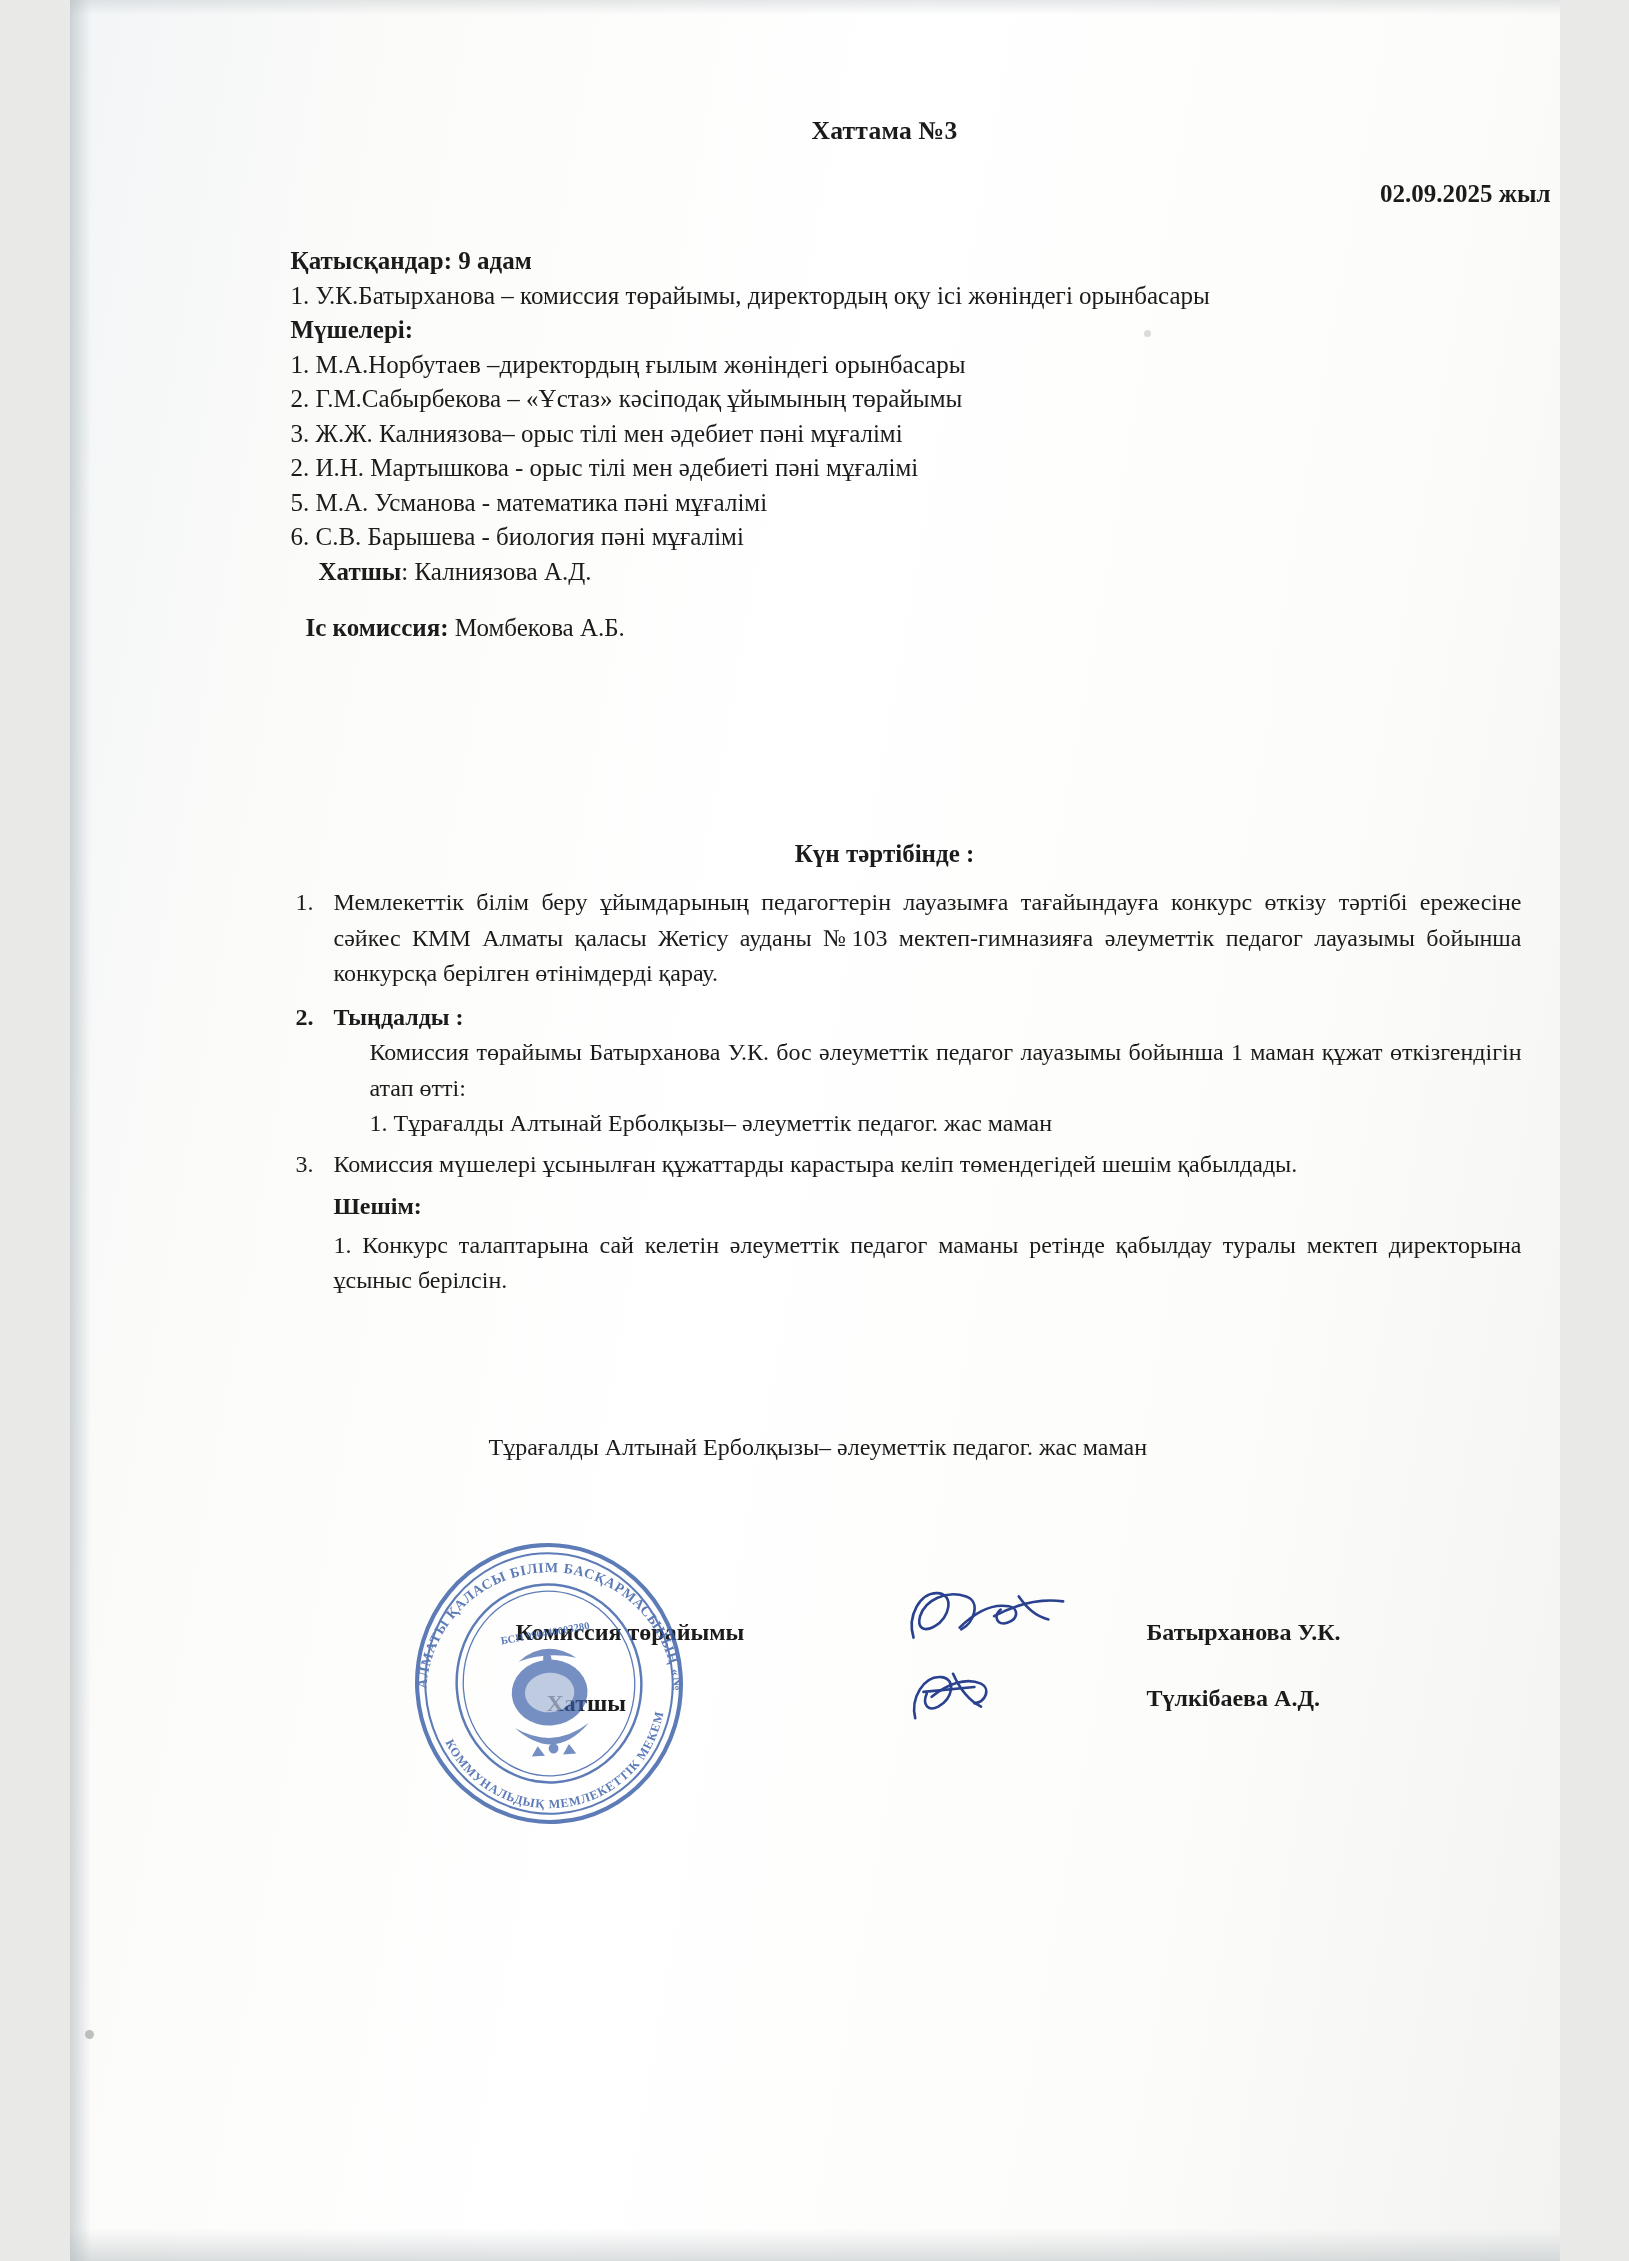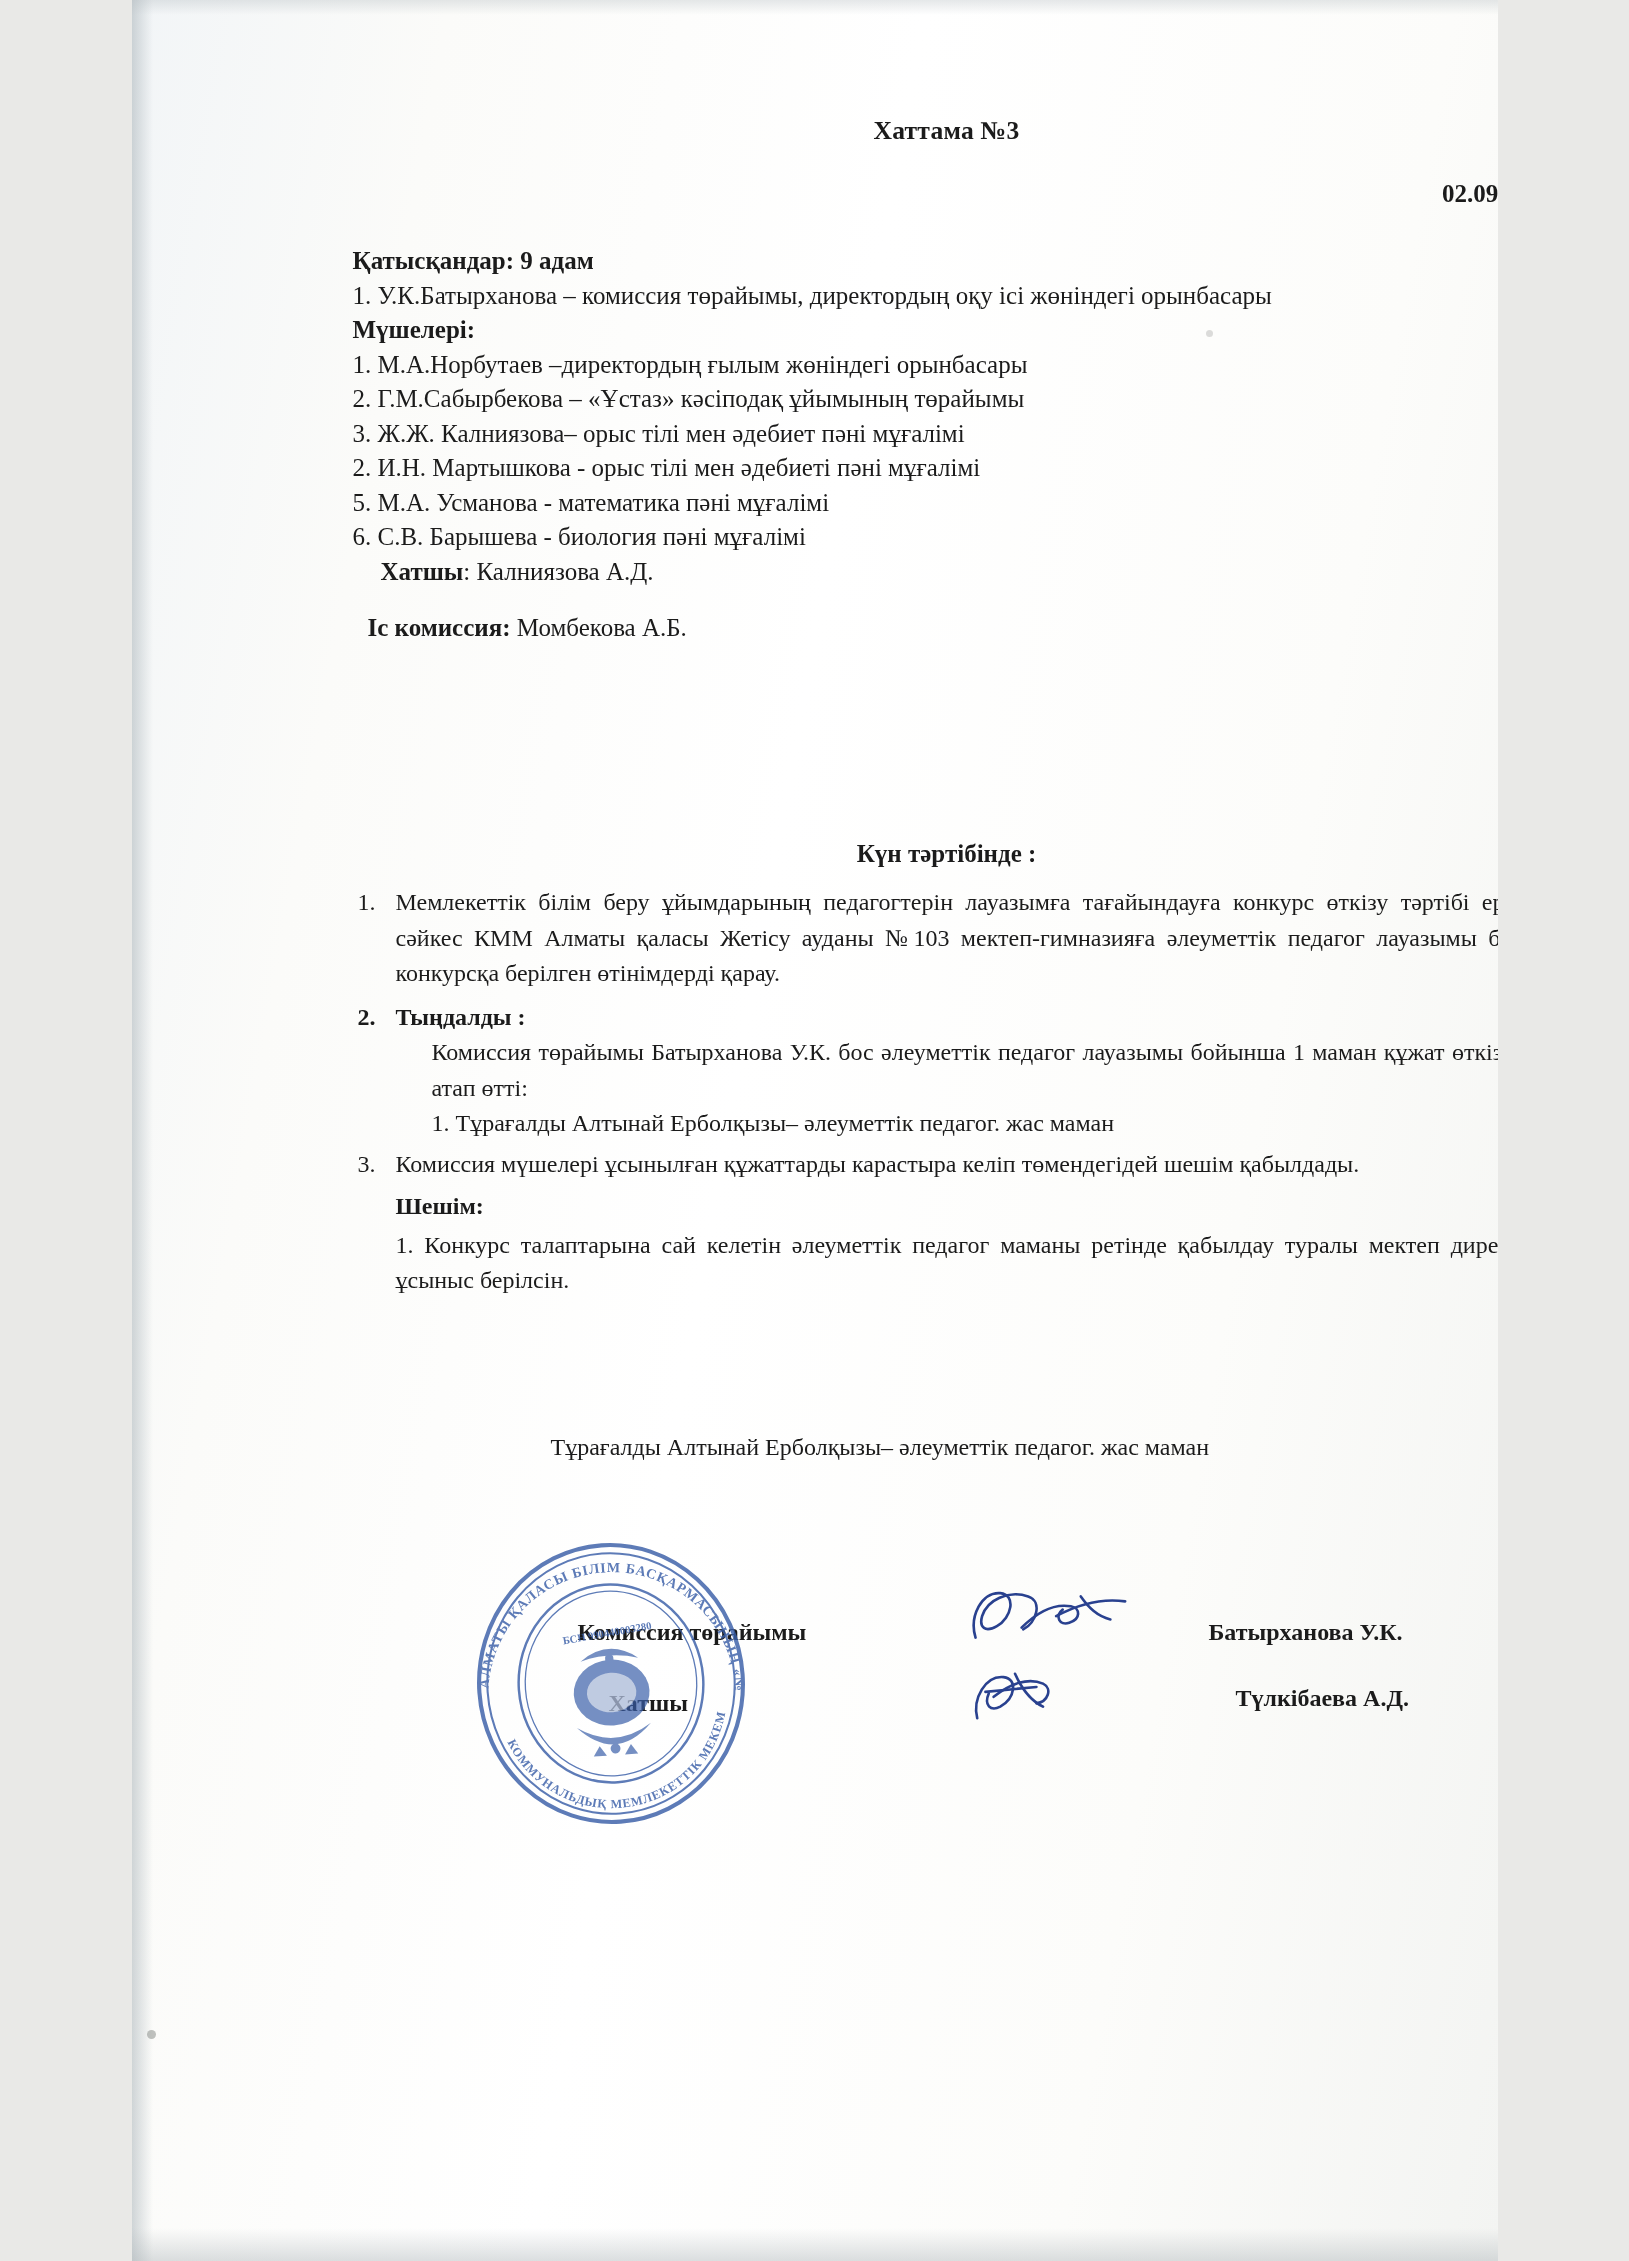--- a/index.html
+++ b/index.html
@@ -2,21 +2,21 @@
 <html lang="kk" style="font-size:13.2px"><head>
 <meta charset="utf-8">
 <style>
   html, body {
     margin: 0;
     padding: 0;
     background: #e9e9e7;
   }
   .page {
     position: relative;
-    width: 1366px;
+    width: 1490px;
     height: 2261px;
     margin: 0 auto;
     background: #fdfdfb;
     overflow: hidden;
     font-family: "Liberation Serif", serif;
     color: #1b1b1b;
   }
   
   .paper-tint {
     position: absolute;
@@ -137,21 +137,21 @@
 
   
   .sig-row {
     position: absolute;
     font-size: 24px;
     font-weight: bold;
   }
   .sig-role-1 { left: 446px; top: 1619px; }
   .sig-name-1 { left: 1077px; top: 1619px; }
   .sig-role-2 { left: 477px; top: 1690px; }
-  .sig-name-2 { left: 1104px; top: 1685px; }
+  .sig-name-2 { left: 1077px; top: 1685px; }
 
   
   .sig-scribble { position: absolute; }
   .sig-scribble-1 { left: 825px; top: 1580px; }
   .sig-scribble-2 { left: 825px; top: 1659px; }
 
   
   .stamp {
     position: absolute;
     left: 318px;

